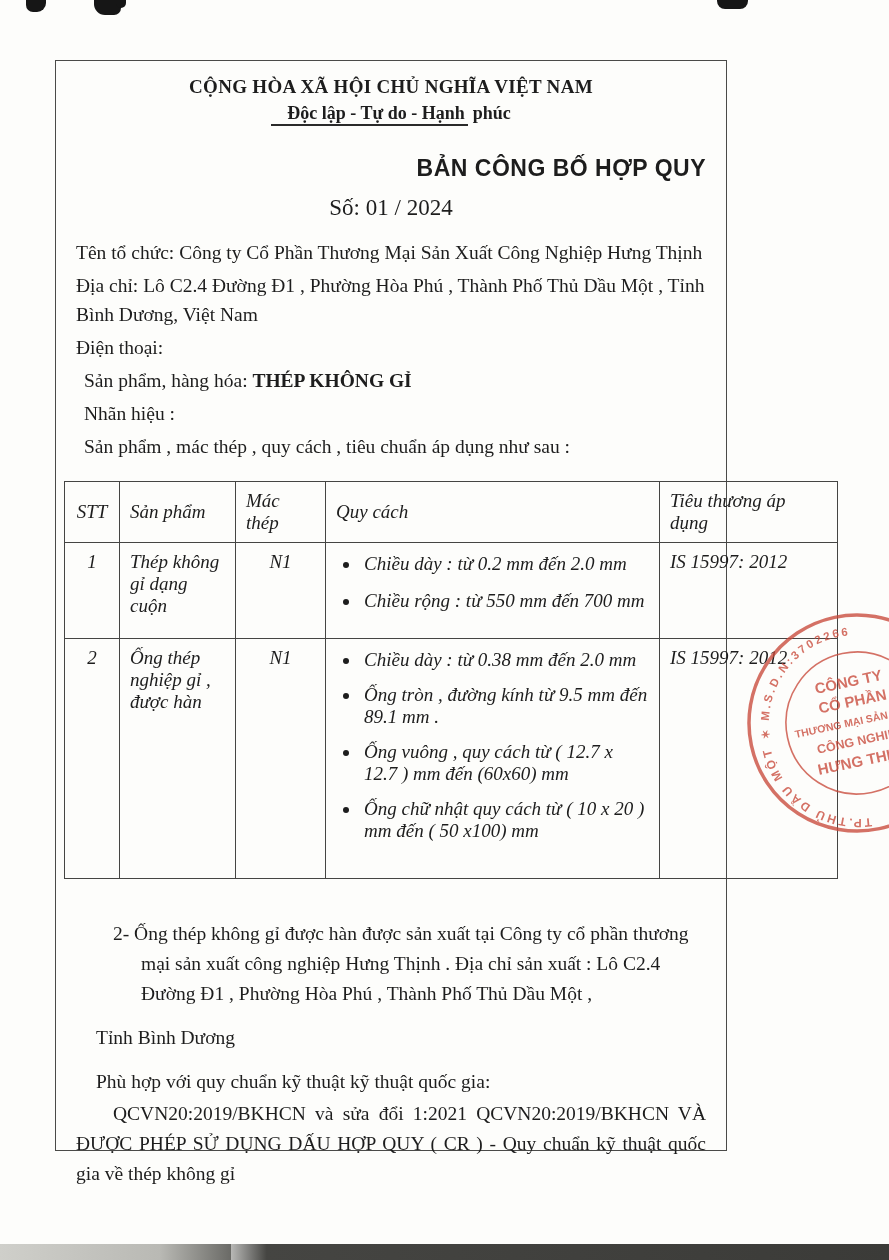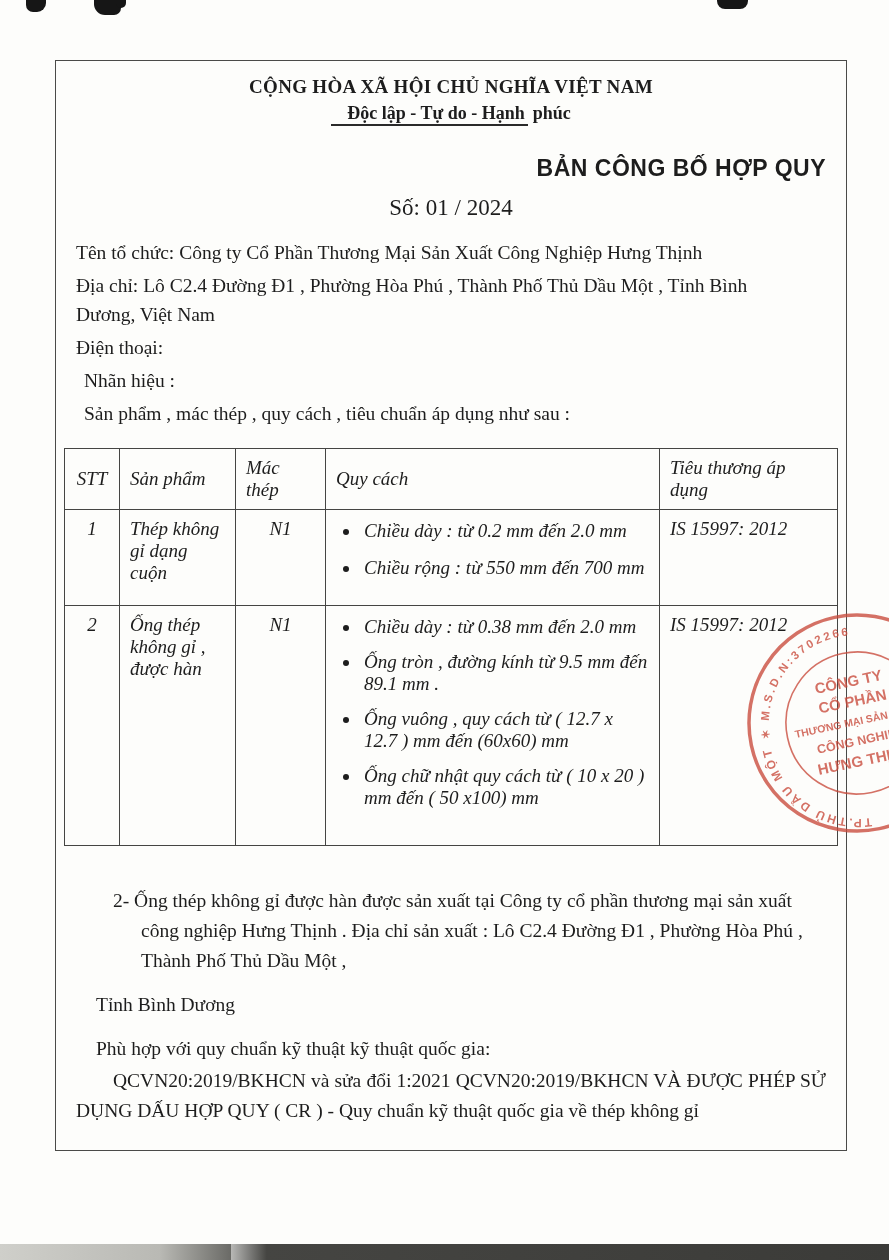--- a/index.html
+++ b/index.html
@@ -23,21 +23,21 @@
   .b2:after { content:""; position:absolute; left:22px; top:0; width:10px; height:8px; background:#161616; border-radius:0 0 6px 6px; }
   .b3 { left:717px; top:0; width:31px; height:9px; border-radius:0 0 8px 8px; }
   .bottom-bar {
     position:absolute; left:0; bottom:0; width:889px; height:16px;
     background:linear-gradient(90deg,#cfcfca 0%,#b9b9b4 18%,#6a6a66 26%,#45454260 26%,#454542 30%,#3b3b38 100%);
   }
 
   
   .frame {
     position:absolute; left:55px; top:60px;
-    width:792px; height:1091px;
+    width:672px; height:1091px;
     border:1.6px solid #4a4a48;
     background:transparent;
   }
   .content { padding:0 20px; }
 
   .national-title {
     text-align:center; font-weight:bold; font-size:19px;
     margin-top:15px; letter-spacing:0.3px;
   }
   .motto { text-align:center; font-weight:bold; font-size:18px; margin-top:5px; }
@@ -105,20 +105,21 @@
         <div class="national-title">CỘNG HÒA XÃ HỘI CHỦ NGHĨA VIỆT NAM</div>
         <div class="motto"><span class="motto-underlined">Độc lập - Tự do - Hạnh</span><span class="motto-rest">phúc</span></div>
       </div>
 
       <div class="doc-title">BẢN CÔNG BỐ HỢP QUY</div>
       <div class="doc-number">Số: 01 / 2024</div>
 
       <p class="line org">Tên tổ chức: Công ty Cổ Phần Thương Mại Sản Xuất Công Nghiệp Hưng Thịnh</p>
       <p class="line addr">Địa chỉ: Lô C2.4 Đường Đ1 , Phường Hòa Phú , Thành Phố Thủ Dầu Một , Tỉnh Bình Dương, Việt Nam</p>
       <p class="line">Điện thoại:</p>
+      <p class="line indent product"><span>Sản phẩm, hàng hóa: </span><b>THÉP KHÔNG GỈ</b></p>
       <p class="line indent">Nhãn hiệu :</p>
       <p class="line indent">Sản phẩm , mác thép , quy cách , tiêu chuẩn áp dụng như sau :</p>
     </div>
 
     <table class="spec-table">
       <colgroup>
         <col style="width:55px">
           <col style="width:116px">
           <col style="width:90px">
           <col style="width:334px">
@@ -141,21 +142,21 @@
           <td>
             <ul>
               <li>Chiều dày : từ 0.2 mm đến 2.0 mm</li>
               <li>Chiều rộng : từ 550 mm đến 700 mm</li>
             </ul>
           </td>
           <td>IS 15997: 2012</td>
         </tr>
         <tr class="r2">
           <td class="center">2</td>
-          <td>Ống thép không gỉ , được hàn</td>
+          <td>Ống thép nghiệp gỉ , được hàn</td>
           <td class="center">N1</td>
           <td>
             <ul>
               <li>Chiều dày : từ 0.38 mm đến 2.0 mm</li>
               <li>Ống tròn , đường kính từ 9.5 mm đến 89.1 mm .</li>
               <li>Ống vuông , quy cách từ ( 12.7 x 12.7 ) mm đến (60x60) mm</li>
               <li>Ống chữ nhật quy cách từ ( 10 x 20 ) mm đến ( 50 x100) mm</li>
             </ul>
           </td>
           <td>IS 15997: 2012</td>

